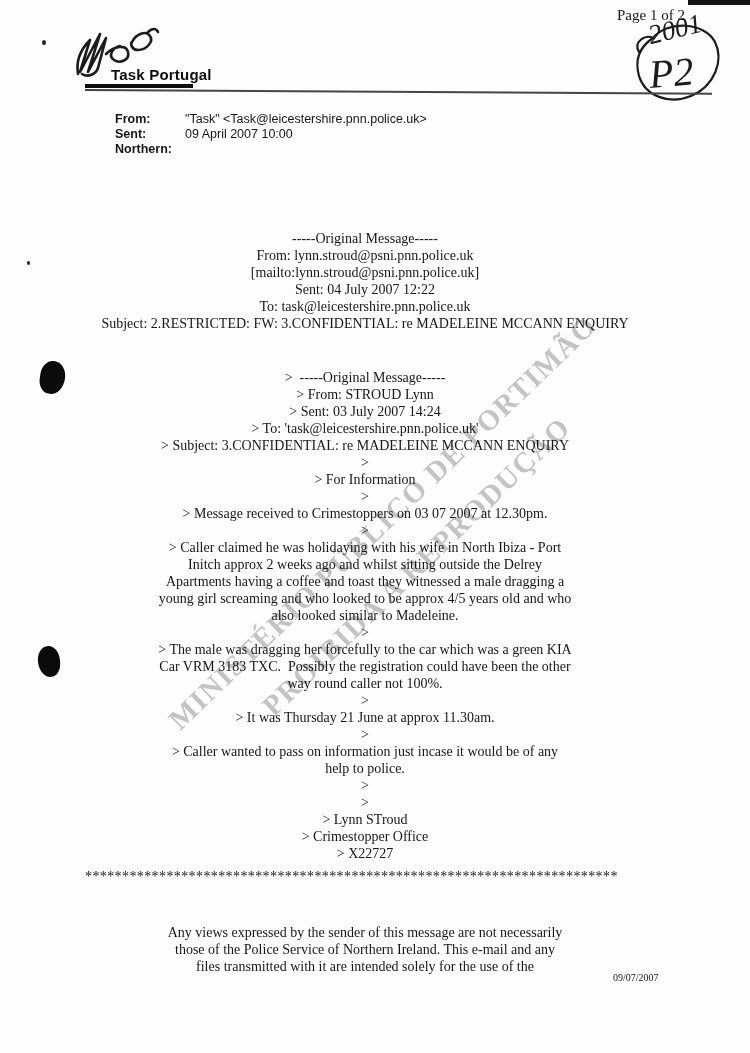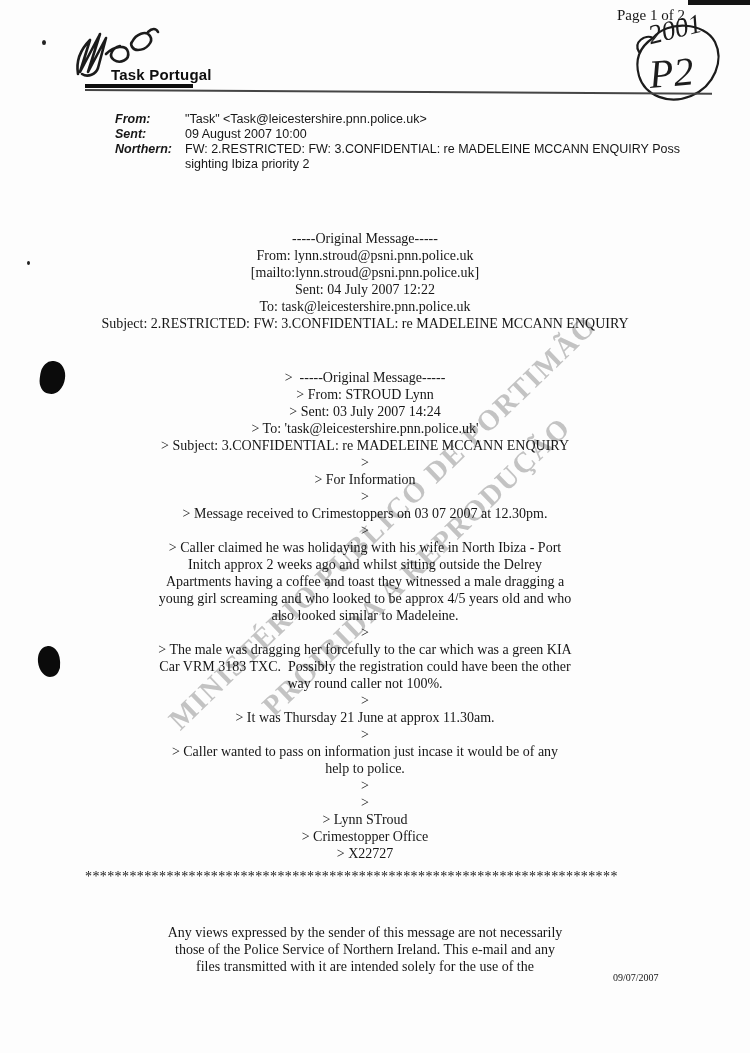--- a/index.html
+++ b/index.html
@@ -11,21 +11,21 @@
   .serif{font-family:"Liberation Serif",serif;}
   .sans{font-family:"Liberation Sans",sans-serif;}
   .pre{white-space:pre-wrap;}
   .page-label{left:617px;top:7px;font-size:15px;}
   .scan-bar{left:688px;top:0;width:62px;height:5px;background:#141414;}
   .masthead-title{left:85px;top:66px;font-size:15px;font-weight:bold;letter-spacing:.2px;color:#0e0e0e;margin-left:26px;}
   .title-underline{left:85px;top:84px;width:108px;height:4px;background:#0e0e0e;}
   .rule-line{left:85px;top:89px;width:627px;height:2px;background:#454545;transform:rotate(.35deg);transform-origin:left center;}
   .email-header{left:115px;top:112px;font-size:12.5px;line-height:15px;}
   .hrow{display:flex;}
-  .hlabel{font-weight:bold;width:70px;flex:0 0 70px;font-style:italic;}
+  .hlabel{font-weight:bold;width:70px;flex:0 0 70px;}
   .hvalue{white-space:pre-line;max-width:510px;}
   .body-block{left:85px;font-size:14px;line-height:17px;width:560px;text-align:center;}
   .fwd{top:230px;}
   .quoted{top:369px;}
   .separator{left:85px;top:869px;font-size:14px;letter-spacing:.4px;white-space:nowrap;}
   .disclaimer{top:924px;}
   .footer-date{left:613px;top:972px;font-size:10px;}
   .watermark{
     font-family:"Liberation Serif",serif;color:rgba(125,125,125,.45);
     font-size:29px;letter-spacing:1.5px;white-space:nowrap;font-weight:bold;
@@ -83,26 +83,24 @@
     <div class="abs title-underline"></div>
     <div class="abs rule-line"></div>
 
     <div class="abs sans email-header">
       <div class="hrow">
         <span class="hlabel">From:</span>
         <span class="hvalue">"Task" &lt;Task@leicestershire.pnn.police.uk&gt;</span>
       </div>
       <div class="hrow">
         <span class="hlabel">Sent:</span>
-        <span class="hvalue">09 August 2007 10:00</span>
+        <span class="hvalue">09 April 2007 10:00</span>
       </div>
       <div class="hrow">
         <span class="hlabel">Northern:</span>
-        <span class="hvalue">FW: 2.RESTRICTED: FW: 3.CONFIDENTIAL: re MADELEINE MCCANN ENQUIRY Poss
-sighting Ibiza priority 2</span>
       </div>
     </div>
 
     <div class="abs serif pre body-block fwd">-----Original Message-----
 From: lynn.stroud@psni.pnn.police.uk
 [mailto:lynn.stroud@psni.pnn.police.uk]
 Sent: 04 July 2007 12:22
 To: task@leicestershire.pnn.police.uk
 Subject: 2.RESTRICTED: FW: 3.CONFIDENTIAL: re MADELEINE MCCANN ENQUIRY</div>
 

